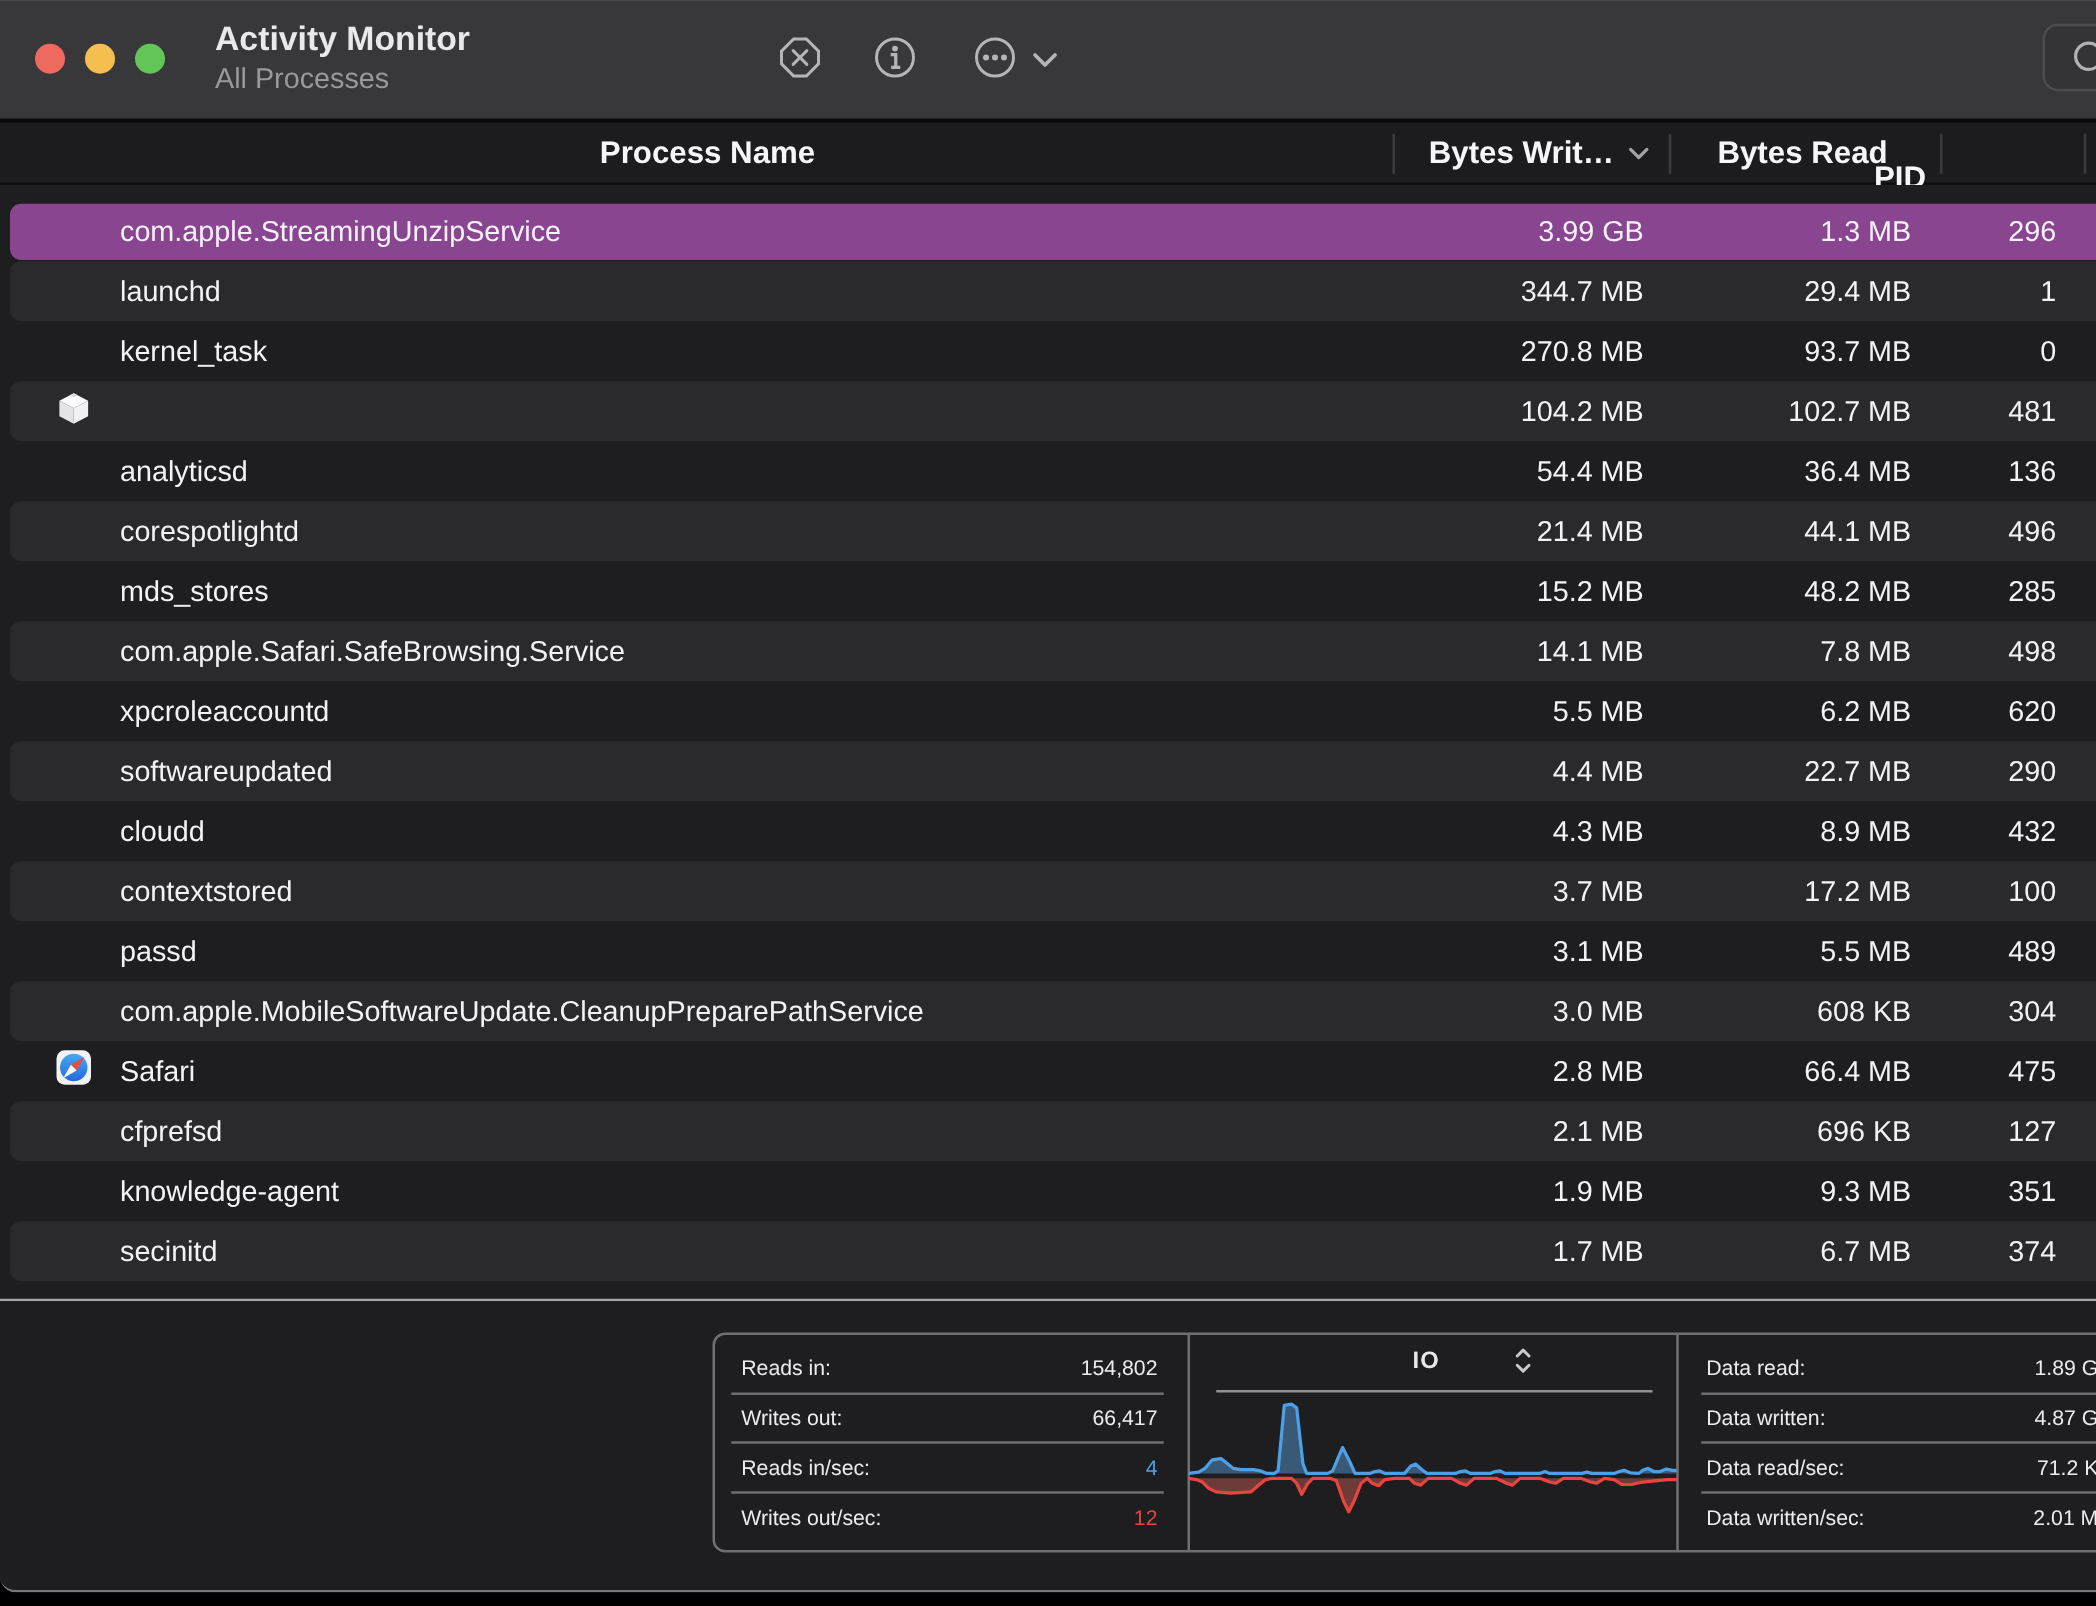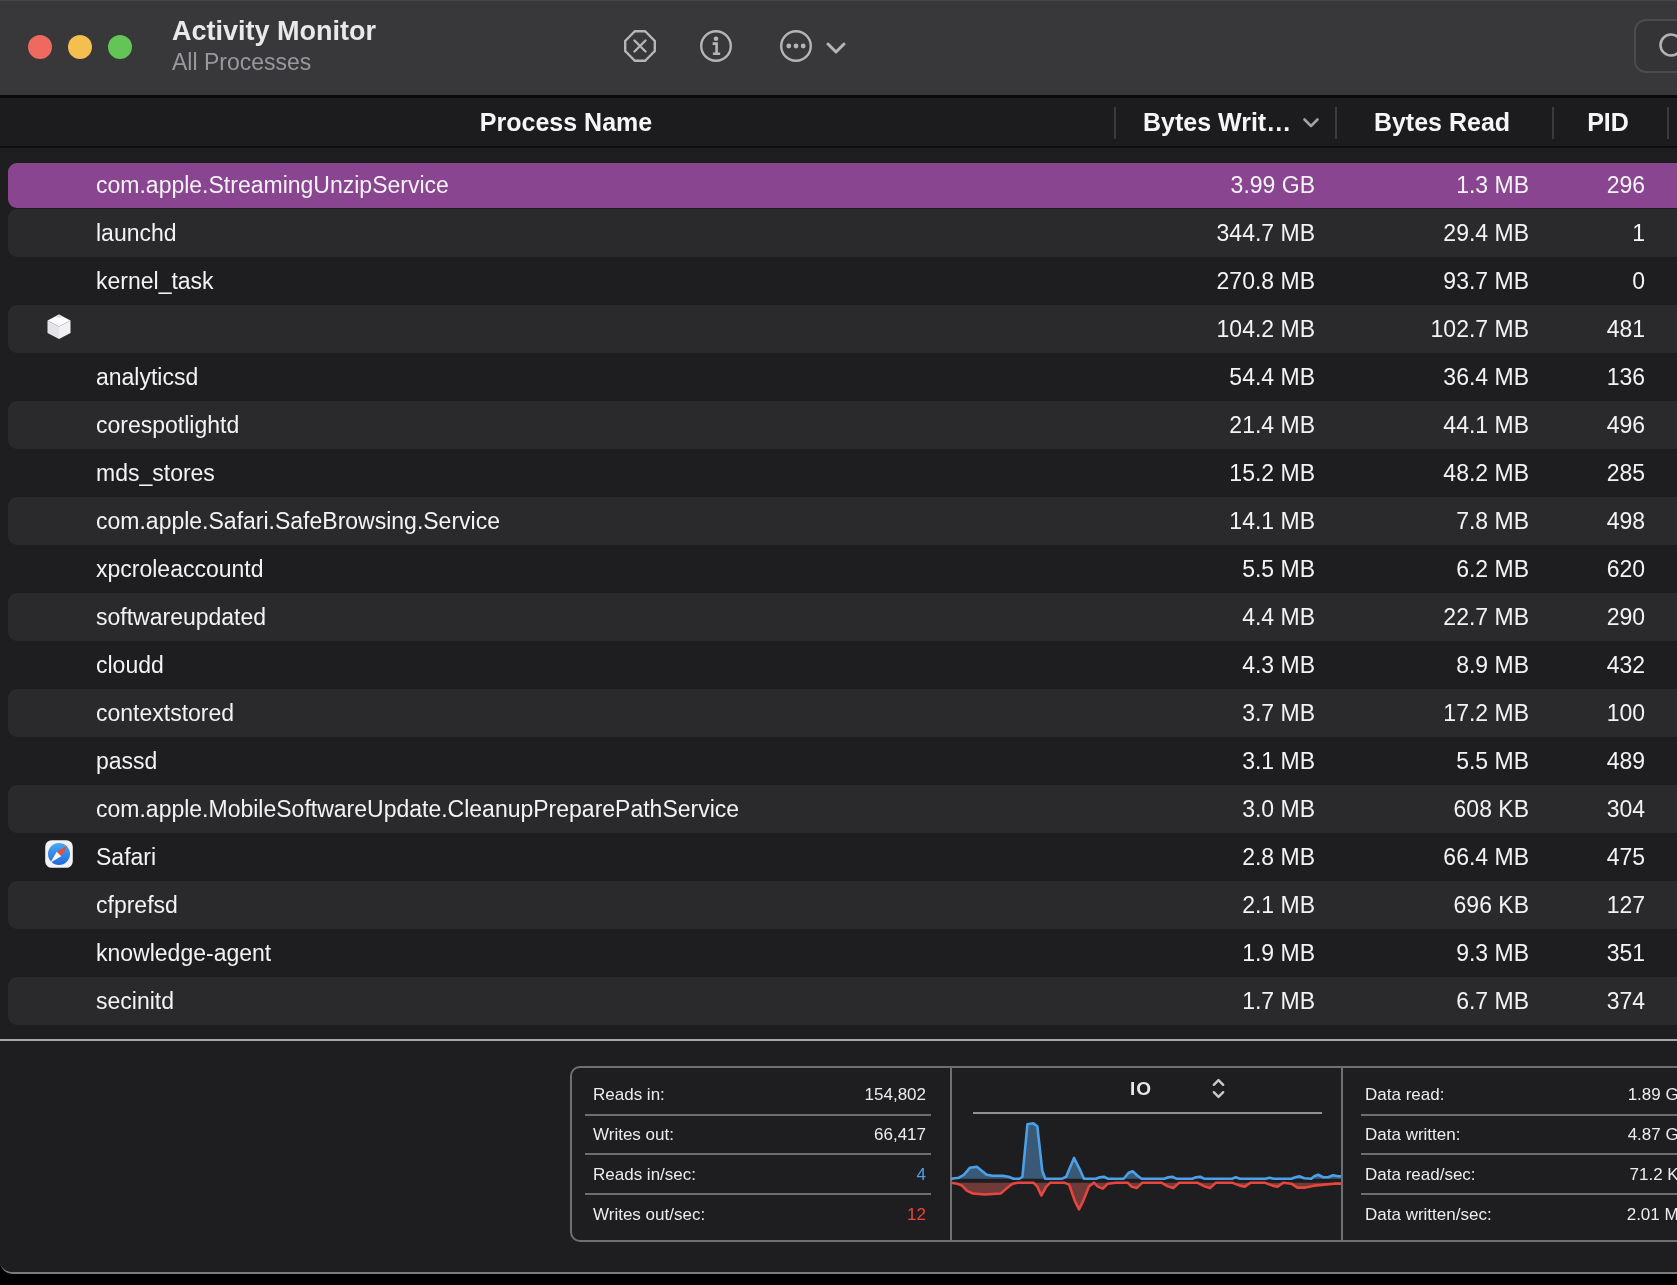--- a/index.html
+++ b/index.html
@@ -25,21 +25,21 @@
   .seg .s .divline{position:absolute;left:-1px;top:10px;bottom:10px;width:2px;background:#47474a;}
   .search{position:absolute;left:1634px;top:18px;width:130px;height:54px;background:#343436;
           border:2px solid #4b4b4e;border-radius:12px;box-sizing:border-box;}
   
   .thead{position:absolute;left:0;top:95px;width:100%;height:53px;background:#1c1c1e;
          border-top:3px solid #0a0a0c;border-bottom:2px solid #0e0e10;box-sizing:border-box;}
   .thead .hl{position:absolute;top:0;height:48px;line-height:48px;color:#f6f6f8;font-size:25px;font-weight:bold;}
   .h-pname{left:566px;transform:translateX(-50%);}
   .h-bw{left:1143px;font-size:23px;}
   .h-br{left:1442px;transform:translateX(-50%);}
-  .h-pid{left:1608px;transform:translateX(-50%);}
+  .h-pid{left:1520px;transform:translateX(-50%);margin-top:20px;}
   .thead .vsep{position:absolute;top:9px;height:32px;width:2px;background:#3b3b3e;}
   .sortchev{position:absolute;left:1302px;top:19px;}
   
   .rows{position:absolute;left:0;top:148px;width:100%;height:891px;background:#1e1e20;}
   .row{position:absolute;left:8px;width:1692px;height:48px;}
   .row.alt{background:#2a2a2c;border-radius:9px;}
   .row.sel{background:#8a4591;border-radius:9px;height:45px;margin-top:1px;}
   .row .cell{position:absolute;top:0;height:100%;display:flex;align-items:center;
              color:#f3f3f5;font-size:23px;white-space:nowrap;}
   .row .name{left:88px;}

